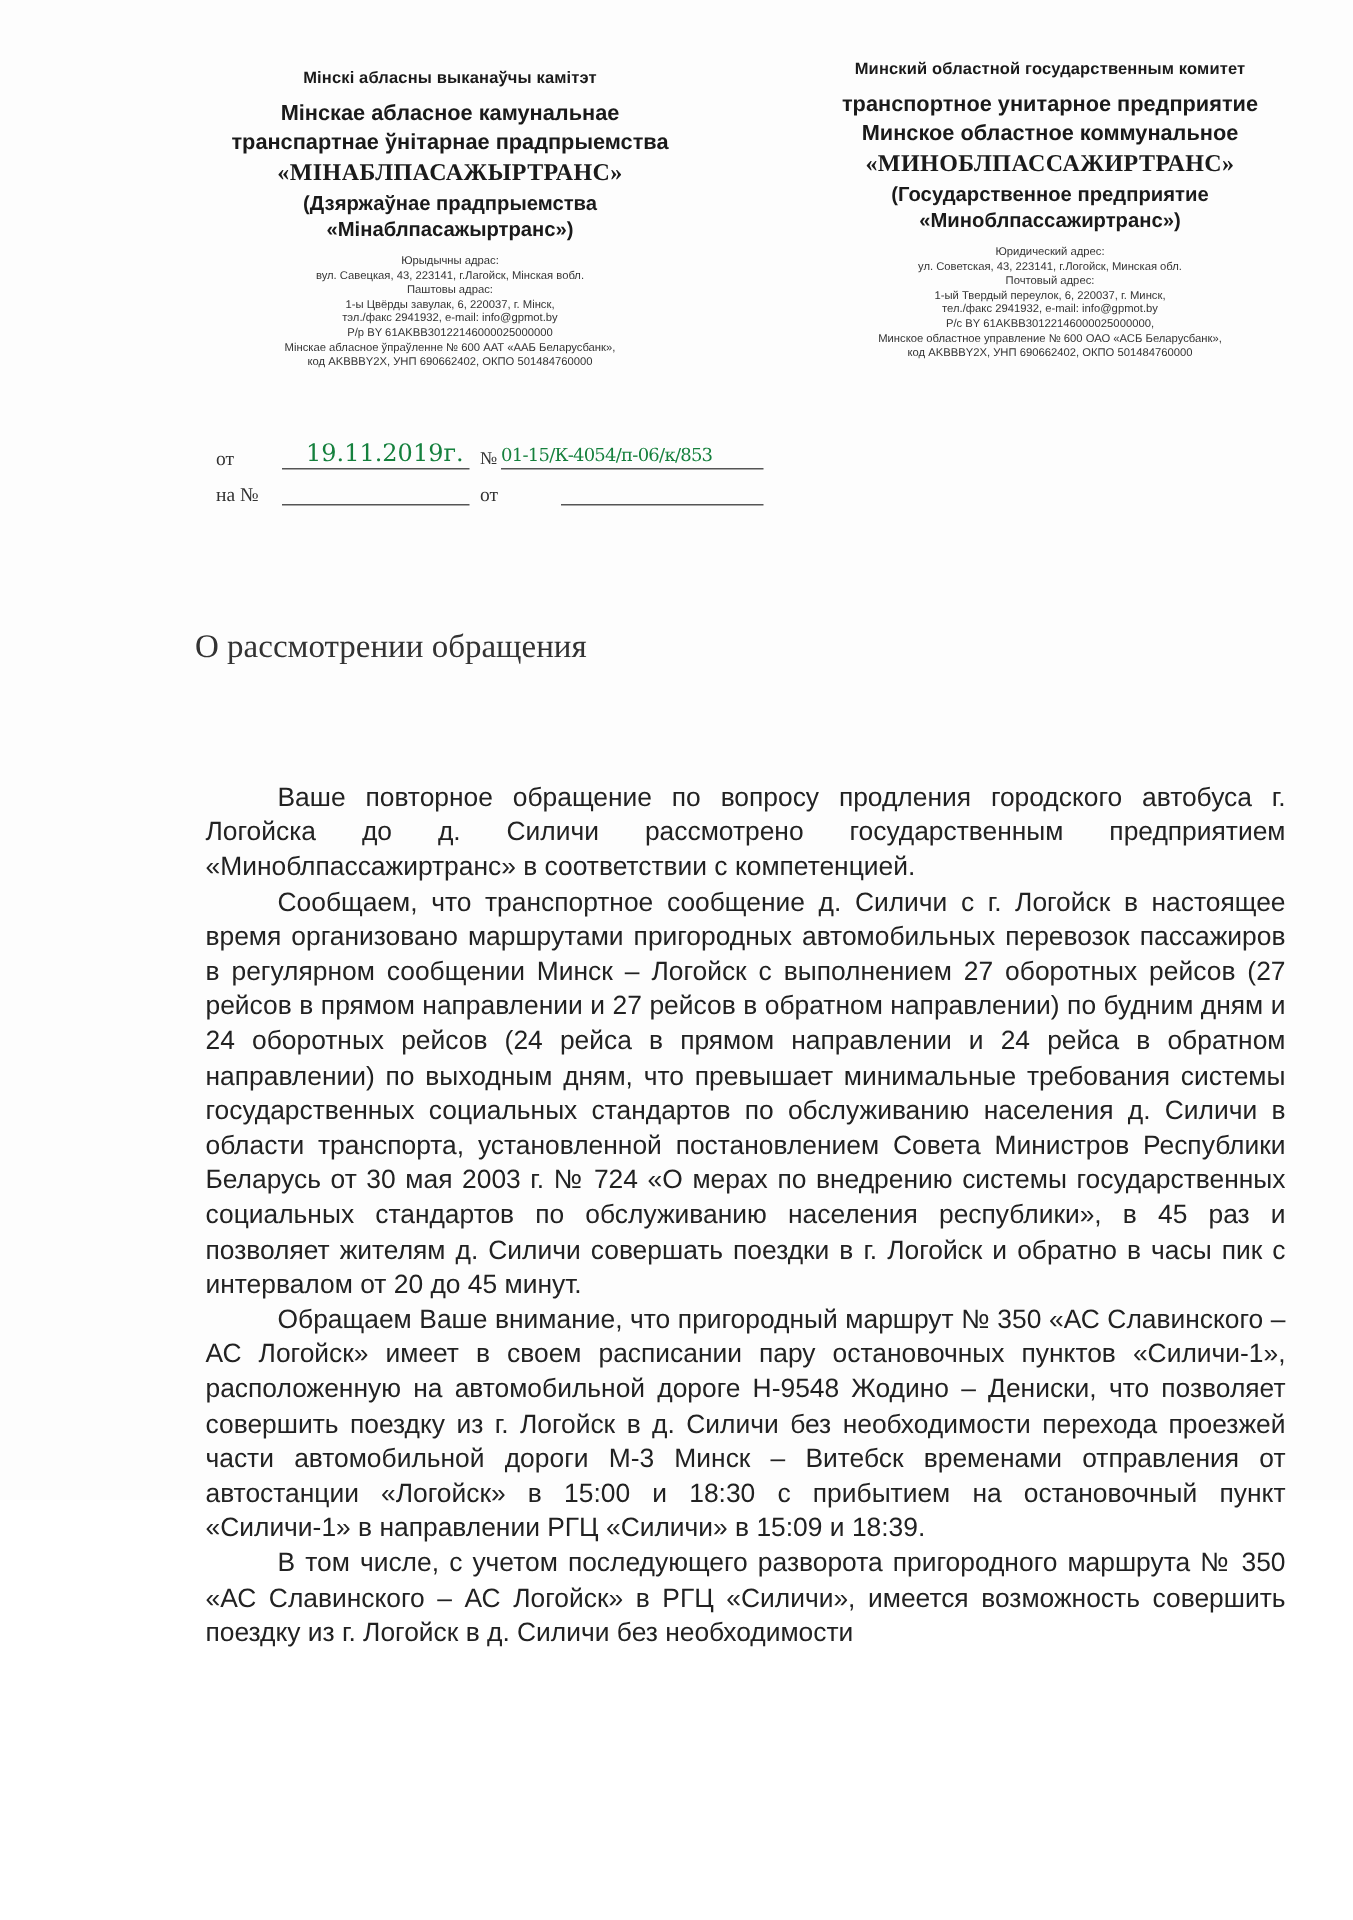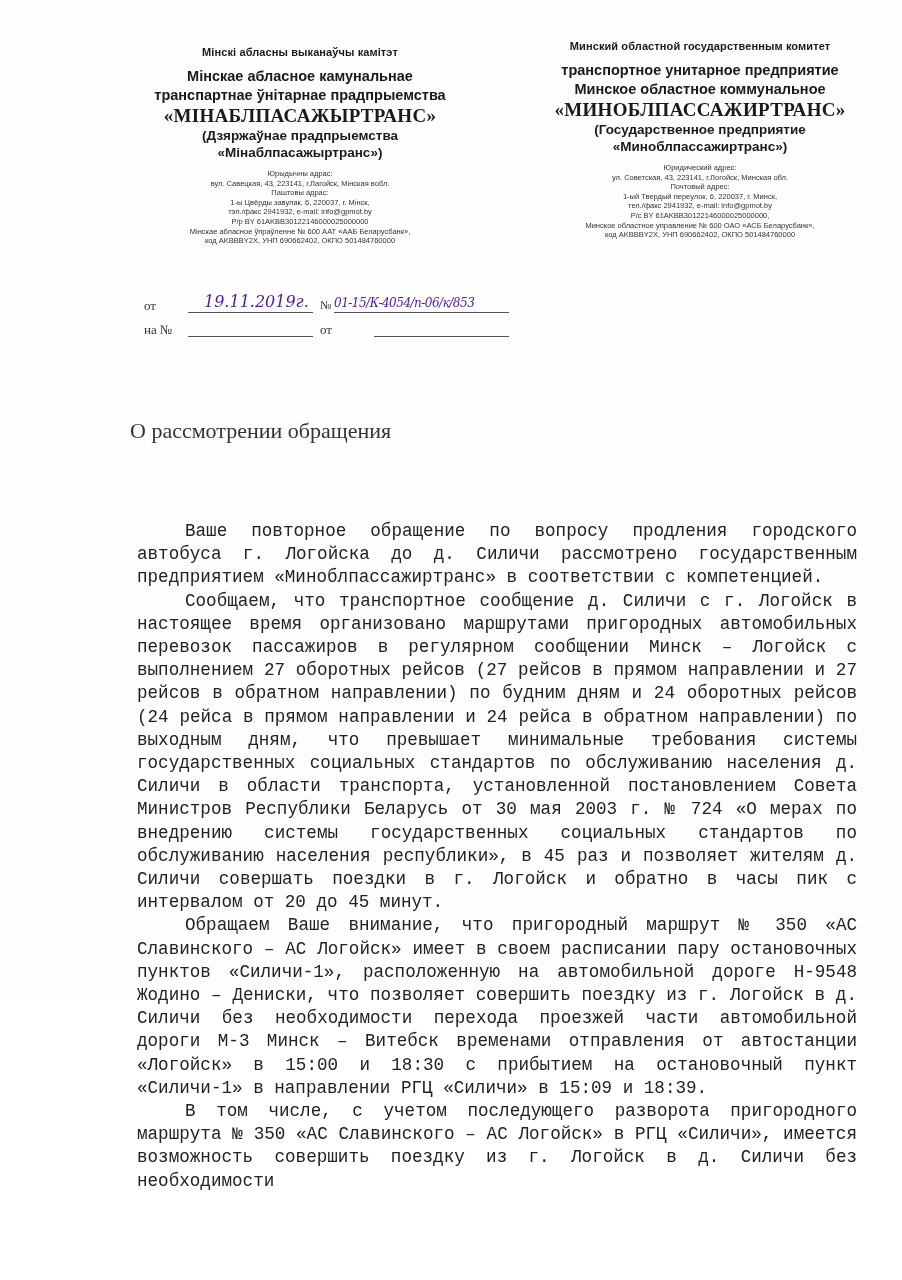--- a/index.html
+++ b/index.html
@@ -4,34 +4,34 @@
 <style>
   html, body { margin: 0; padding: 0; background: #ffffff; }
   body { width: 902px; height: 1280px; position: relative; overflow: hidden; color: #222; }
   .page { position: absolute; left: 0; top: 0; width: 902px; height: 1000px; background: #fdfdfd; }
 
   .header-col { position: absolute; text-align: center; font-family: "Liberation Sans", sans-serif; color: #1a1a1a; }
   .header-left { left: 140px; top: 46px; width: 320px; }
   .header-right { left: 535px; top: 40px; width: 330px; }
   .h-ministry { font-size: 11px; font-weight: bold; margin-bottom: 9px; letter-spacing: 0.1px; }
   .h-org { font-size: 14.5px; font-weight: bold; line-height: 19px; }
-  .h-brand { font-family: "Liberation Serif", serif; font-size: 19px; font-weight: bold; line-height: 22px; letter-spacing: 0.3px; }
+  .h-brand { font-family: "Liberation Serif", serif; font-size: 16px; font-weight: bold; line-height: 22px; letter-spacing: 0.3px; }
   .h-state { font-size: 13.5px; font-weight: bold; line-height: 17px; }
   .h-addr { margin-top: 8px; font-size: 7.5px; line-height: 9.6px; color: #333; }
 
   .reg { position: absolute; left: 144px; top: 294px; width: 380px; font-family: "Liberation Serif", serif; font-size: 13px; color: #333; }
   .reg-row { position: relative; height: 24px; }
   .reg-label { position: absolute; left: 0; top: 4px; }
   .reg-line { position: absolute; border-bottom: 1px solid #555; height: 18px; }
-  .reg-hand { font-family: "DejaVu Serif", serif; font-style: italic; color: #4c1d95; font-size: 16px; position: absolute; top: -2px; white-space: nowrap; }
+  .reg-hand { font-family: "DejaVu Serif", serif; color: #15803d; font-size: 16px; position: absolute; top: -2px; white-space: nowrap; }
   .reg-hand-num { font-size: 12px; top: 2px; letter-spacing: -0.5px; }
 
   .subject { position: absolute; left: 130px; top: 418px; font-family: "Liberation Serif", serif; font-size: 22px; color: #333; }
 
-  .body-text { position: absolute; left: 137px; top: 520px; width: 720px; font-family: Liberation Mono, monospace; font-size: 17.6px; line-height: 23.2px; color: #222; text-align: justify; }
+  .body-text { position: absolute; left: 137px; top: 520px; width: 720px; font-family: Liberation Sans, sans-serif; font-size: 17.6px; line-height: 23.2px; color: #222; text-align: justify; }
   .body-text p { margin: 0; text-indent: 48px; }
 </style>
 </head>
 <body>
 
 <div class="page">
 
   <div class="header-col header-left">
     <div class="h-ministry">Мінскі абласны выканаўчы камітэт</div>
     <div class="h-org">Мінскае абласное камунальнае</div>

